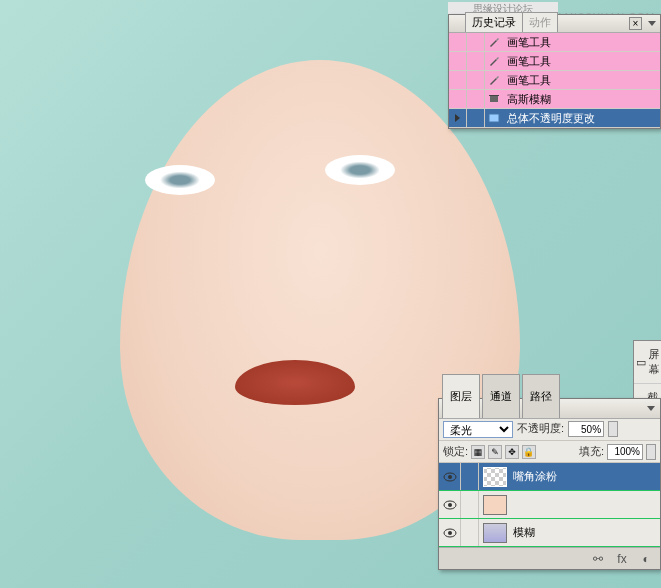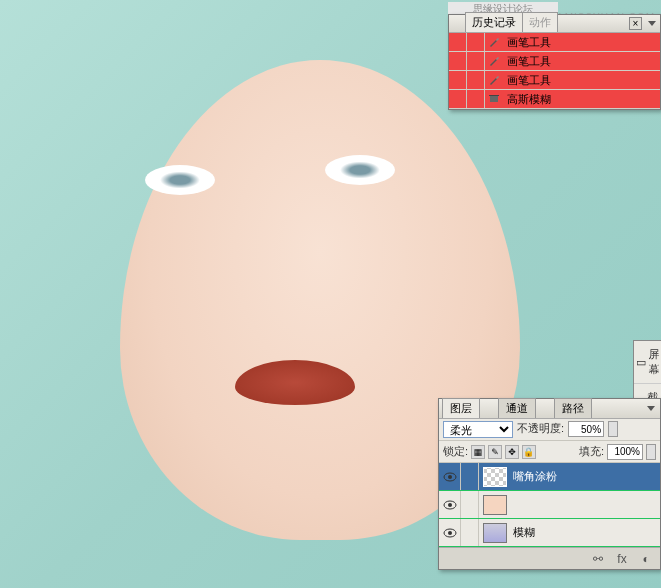--- a/index.html
+++ b/index.html
@@ -12,34 +12,34 @@
 .watermark{position:absolute;top:12px;right:6px;color:rgba(150,150,150,.6);font-size:10px;letter-spacing:1px}
 .titlebar{position:absolute;top:2px;left:448px;width:110px;height:14px;color:#888;font-size:10px;text-align:center;background:#e8e8e8}
 
 .history{position:absolute;top:14px;left:448px;width:213px;background:#eceae4;border:1px solid #7a7a7a;box-shadow:2px 2px 4px rgba(0,0,0,.3)}
 .hist-titlebar{height:18px;background:linear-gradient(#f0eee8,#d8d6ce);border-bottom:1px solid #aaa;display:flex;align-items:flex-end;padding:0 16px;position:relative}
 .hist-tab{background:#eceae4;padding:2px 6px;border:1px solid #999;border-bottom:none;margin-right:-1px}
 .hist-tab-light{color:#999}
 .hist-close{position:absolute;right:18px;top:2px;width:13px;height:13px;border:1px solid #888;background:#e0ded6;text-align:center;line-height:11px;font-size:10px;cursor:pointer}
 .hist-menu{position:absolute;right:2px;top:4px;width:12px;height:10px;cursor:pointer}
 .hist-menu span{display:block;width:0;height:0;border-left:4px solid transparent;border-right:4px solid transparent;border-top:5px solid #555;margin:2px auto 0}
-.hist-row{height:19px;display:flex;align-items:center;background:#ef4444;border-bottom:1px solid #d0cec6}
+.hist-row{height:19px;display:flex;align-items:center;background:#f9a8d4;border-bottom:1px solid #d0cec6}
 .hist-row.sel{background:#3d6ea5;color:#fff}
 .hist-cell1{width:18px;height:100%;border-right:1px solid #c8c6be;display:flex;align-items:center;justify-content:center}
 .hist-cell2{width:18px;height:100%;border-right:1px solid #c8c6be}
 .hist-icon{width:18px;height:100%;display:flex;align-items:center;justify-content:center}
 .hist-label{padding-left:4px}
 .brush-ico{width:12px;height:12px}
 
 .sidepanel{position:absolute;top:340px;right:0;width:28px;background:#eceae4;border:1px solid #888;border-right:none}
 .sp-item{padding:6px 2px;writing-mode:horizontal-tb;font-size:11px;color:#333;border-bottom:1px solid #ccc;display:flex;align-items:center;gap:2px}
 
 .layers{position:absolute;top:398px;left:438px;width:223px;background:#eceae4;border:1px solid #7a7a7a;box-shadow:2px 2px 4px rgba(0,0,0,.3)}
 .lay-tabs{height:20px;background:linear-gradient(#f0eee8,#d8d6ce);display:flex;align-items:flex-end;padding:0 3px;position:relative;border-bottom:1px solid #aaa}
-.lay-tab{padding:2px 7px;border:1px solid #999;border-bottom:none;background:#d8d6ce;margin-right:18px;cursor:pointer}
+.lay-tab{padding:14px 7px;border:1px solid #999;border-bottom:none;background:#d8d6ce;margin-right:2px;cursor:pointer}
 .lay-tab.active{background:#eceae4}
 .lay-opts{height:22px;display:flex;padding:2px 4px;gap:4px;border-bottom:1px solid #c8c6be}
 .blend-sel{width:70px;height:17px;border:1px solid #7e9ec8;background:#fff;font-size:11px;padding-left:2px}
 .opac-in{width:36px;height:16px;border:1px solid #999;background:#fff;font-size:10px;text-align:right;padding-right:2px}
 .lay-lock{height:22px;display:flex;align-items:center;padding:2px 4px;gap:3px;border-bottom:1px solid #c8c6be}
 .lock-ico{width:14px;height:14px;border:1px solid #aaa;background:#ddd;display:inline-flex;align-items:center;justify-content:center;font-size:9px;cursor:pointer}
 .lay-row{height:28px;display:flex;align-items:center;border-bottom:1px solid #22c55e;background:#eceae4}
 .lay-row.sel{background:#3d6ea5;color:#fff}
 .lay-row.sel .lay-thumb{border-color:#fff}
 .lay-eye{width:22px;height:100%;border-right:1px solid #c8c6be;display:flex;align-items:center;justify-content:center;cursor:pointer}
@@ -116,20 +116,32 @@
         <span class="hist-cell1"></span>
         <span class="hist-cell2"></span>
         <span class="hist-icon">
           <svg class="brush-ico" viewBox="0 0 12 12">
             <rect x="2" y="3" width="8" height="6" fill="#666"></rect>
             <rect x="1" y="2" width="10" height="1" fill="#444"></rect>
           </svg>
         </span>
         <span class="hist-label">高斯模糊</span>
       </div>
+      <div class="hist-row sel">
+        <span class="hist-cell1">
+          <span class="arrow-r"></span>
+        </span>
+        <span class="hist-cell2"></span>
+        <span class="hist-icon">
+          <svg class="brush-ico" viewBox="0 0 12 12">
+            <rect x="1" y="2" width="10" height="8" fill="#9cf" stroke="#47a"></rect>
+          </svg>
+        </span>
+        <span class="hist-label">总体不透明度更改</span>
+      </div>
     </div>
 </div>
 
 <div class="sidepanel">
   <div class="sp-item">
       <span>▭</span>
       <span>屏幕</span>
     </div>
   <div class="sp-item">
       <span>✂</span>

